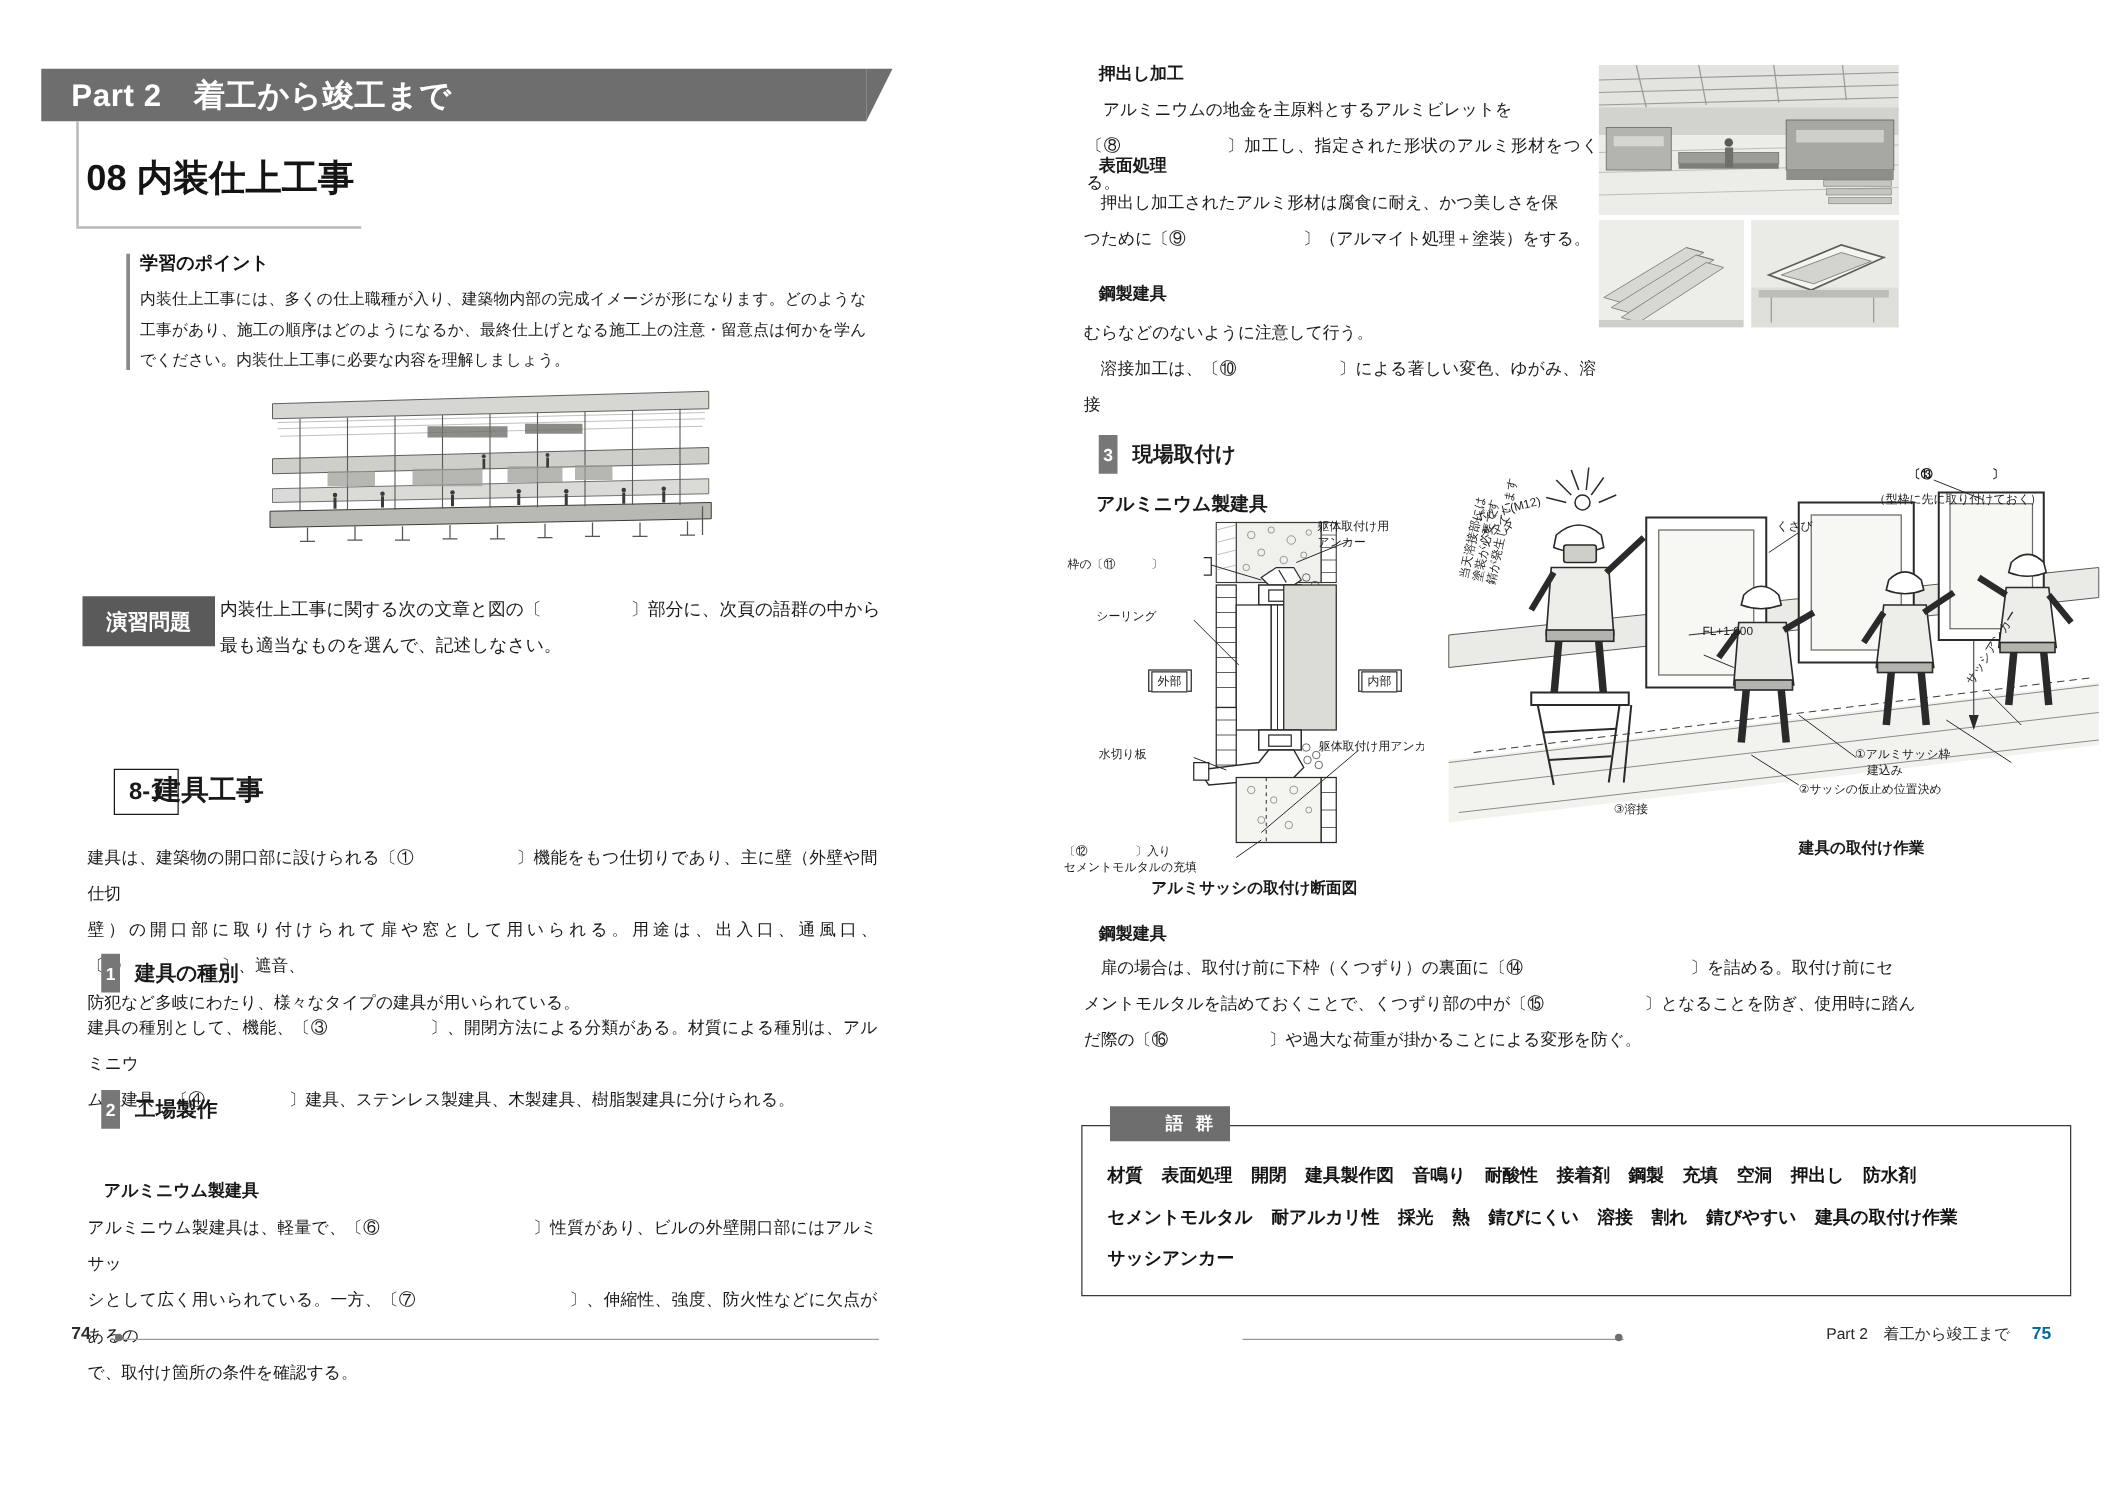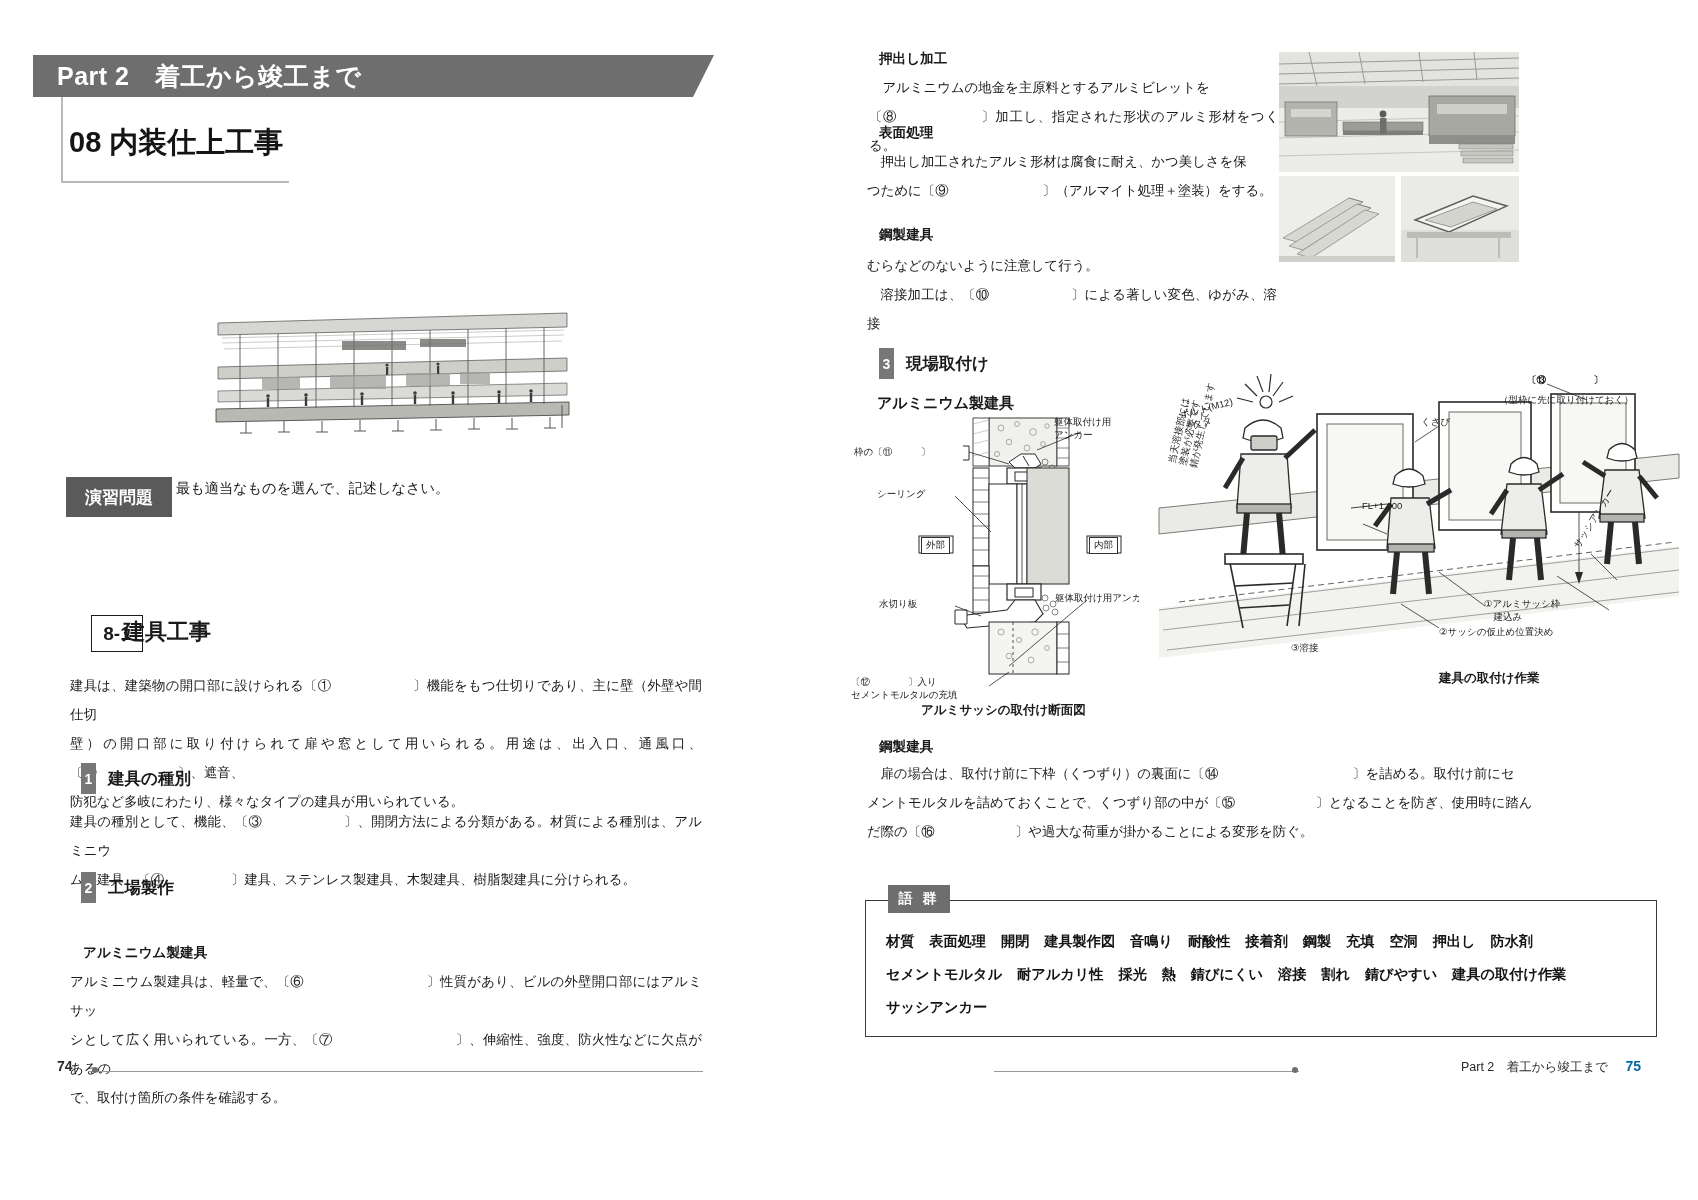--- a/index.html
+++ b/index.html
@@ -145,21 +145,21 @@
   
   .vocab-box{
     position:absolute;left:16px;top:900px;width:790px;height:135px;
     border:1.5px solid #3a3a3a;
   }
   .vocab-tag{
     position:absolute;left:22px;top:-16px;width:62px;height:28px;
     background:#6e6e6e;color:#fff;
     font-family:"Liberation Sans","DejaVu Sans",sans-serif;
     font-weight:bold;font-size:14px;letter-spacing:3px;
-    display:flex;align-items:center;justify-content:center;
+    display:flex;align-items:center;justify-content:center;padding-left:34px;
   }
   .vocab-list{
     position:absolute;left:20px;top:24px;width:752px;
     font-family:"Liberation Sans","DejaVu Sans",sans-serif;
     font-weight:bold;font-size:14.2px;line-height:2.32;color:#141414;
   }
   .vocab-list span{margin-right:1.05em;white-space:nowrap;display:inline-block;}
 
   
   .dcap{
@@ -187,20 +187,25 @@
   </div>
 
   <div class="chap-wrap">
     <div class="chap-rule-left"></div>
     <div class="chap-rule-bottom"></div>
     <div class="chap-title">
       <span class="chap-num">08</span><span>&nbsp;</span><span>内装仕上工事</span>
     </div>
   </div>
 
+  <div class="lp-box">
+    <div class="lp-bar"></div>
+    <div class="lp-title">学習のポイント</div>
+    <div class="lp-body">内装仕上工事には、多くの仕上職種が入り、建築物内部の完成イメージが形になります。どのような工事があり、施工の順序はどのようになるか、最終仕上げとなる施工上の注意・留意点は何かを学んでください。内装仕上工事に必要な内容を理解しましょう。</div>
+  </div>
 
   <div class="illus1">
     <svg width="365" height="140" viewBox="0 0 365 140">
       <rect x="0" y="0" width="365" height="140" fill="#ffffff"></rect>
 
       <path d="M8,18 L357,8 L357,22 L8,30 Z" fill="#d6d6d2" stroke="#4a4a4a" stroke-width="0.7"></path>
 
       <g stroke="#8e8e8e" stroke-width="0.45">
         <line x1="12" y1="33" x2="354" y2="25"></line>
         <line x1="12" y1="38" x2="354" y2="30"></line>
@@ -276,20 +281,21 @@
           <line x1="296" y1="124" x2="308" y2="124"></line>
         <line x1="340" y1="112" x2="340" y2="123"></line>
           <line x1="334" y1="123" x2="346" y2="123"></line>
         <line x1="352" y1="100" x2="352" y2="123"></line>
       </g>
     </svg>
   </div>
 
   <div class="ex-badge">演習問題</div>
   <div class="ex-text">
+    <div>内装仕上工事に関する次の文章と図の〔　　　　　〕部分に、次頁の語群の中から</div>
     <div>最も適当なものを選んで、記述しなさい。</div>
   </div>
 
   <div class="sec-num-box">8-1</div>
   <div class="sec-title">建具工事</div>
 
   <div style="position:absolute;left:70px;top:672px;width:632px;" class="para">
     <div>建具は、建築物の開口部に設けられる〔①　　　　　　〕機能をもつ仕切りであり、主に壁（外壁や間仕切</div>
     <div>壁）の開口部に取り付けられて扉や窓として用いられる。用途は、出入口、通風口、〔②　　　　　　〕、遮音、</div>
     <div>防犯など多岐にわたり、様々なタイプの建具が用いられている。</div>

